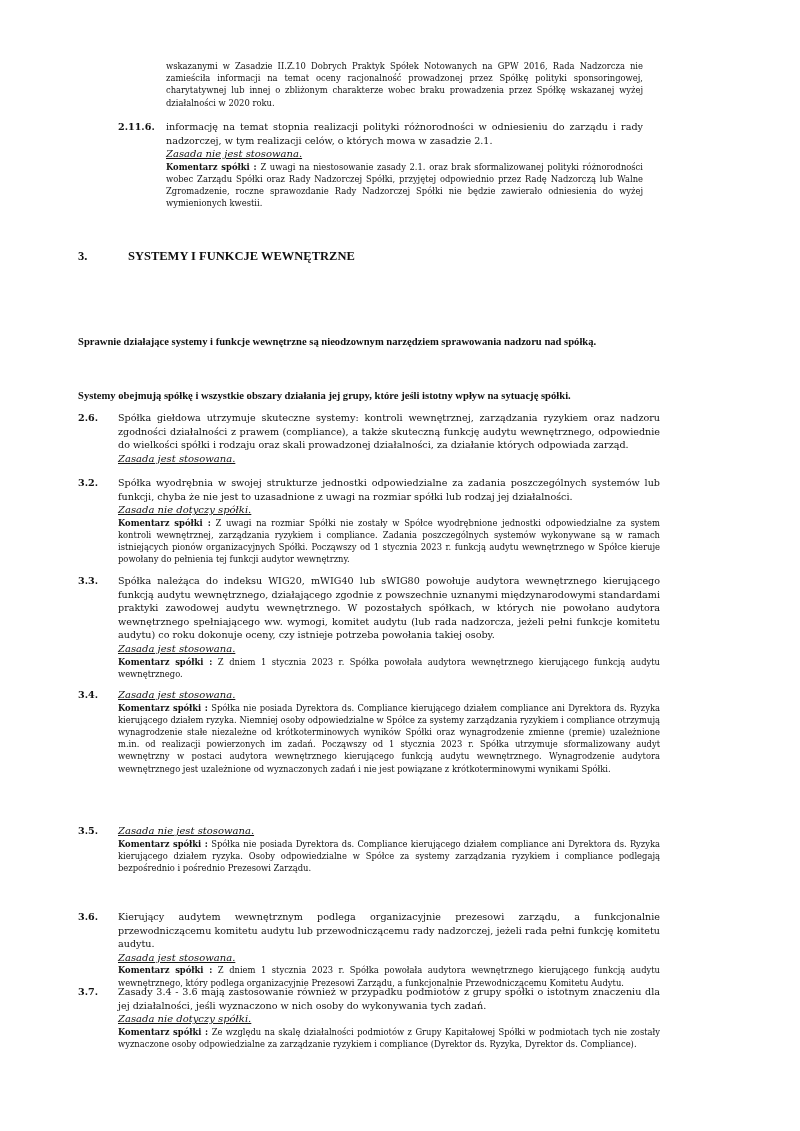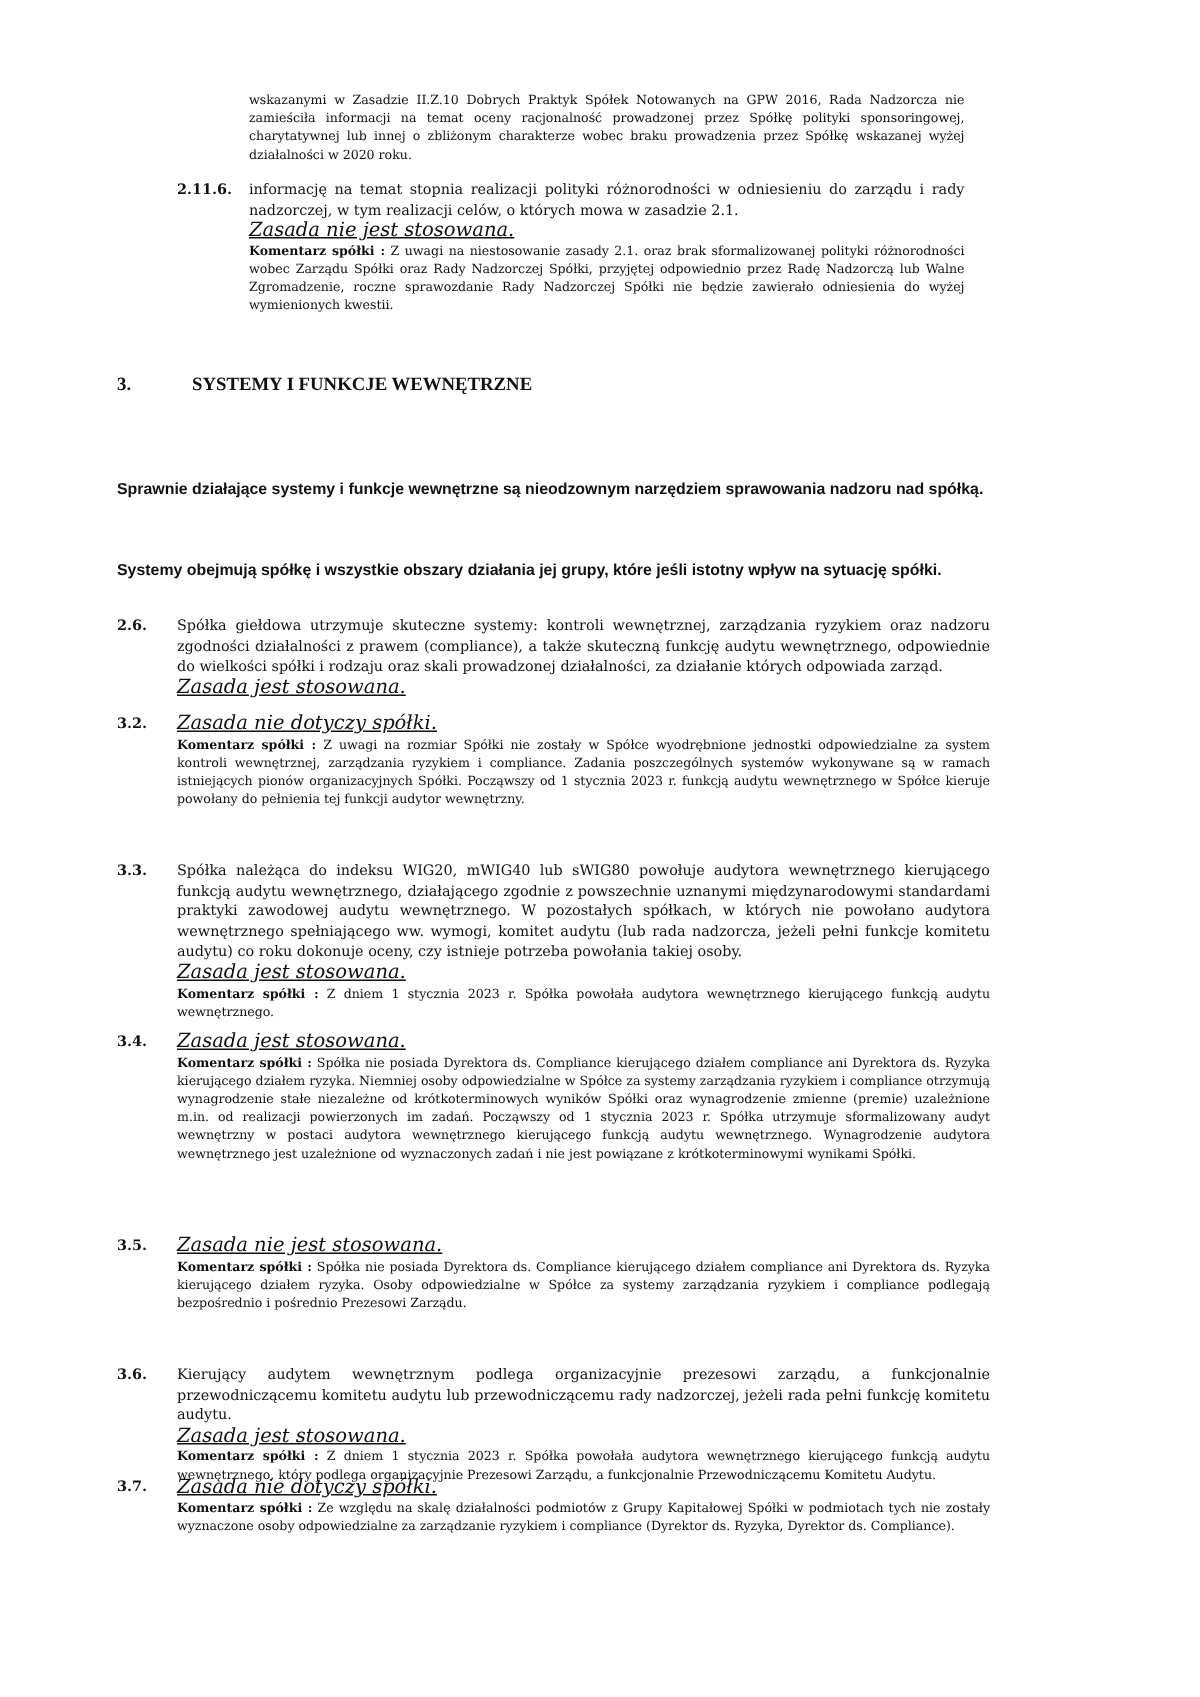--- a/index.html
+++ b/index.html
@@ -1,24 +1,24 @@
 <!DOCTYPE html>
 <html><head>
 <meta charset="utf-8">
 <style>
   html, body { margin: 0; padding: 0; background: #ffffff; }
   body { width: 800px; height: 1131px; position: relative; overflow: hidden; color: #111; font-family: "DejaVu Serif", serif; }
   .abs { position: absolute; }
   .cmt { font-family: "DejaVu Serif", serif; font-size: 8.4px; line-height: 12.2px; text-align: justify; }
   .cmt .lbl { font-weight: bold; }
   .body-txt { font-size: 9.6px; line-height: 13.6px; text-align: justify; }
-  .status { font-style: italic; text-decoration: underline; font-size: 13px; line-height: 13.6px; display: block; }
+  .status { font-style: italic; text-decoration: underline; font-size: 10px; line-height: 13.6px; display: block; }
   .num { font-weight: bold; font-size: 9.6px; line-height: 13.6px; }
   .heading { font-family: "Liberation Serif", serif; font-weight: bold; font-size: 12.5px; }
-  .lead { font-family: Liberation Sans, sans-serif; font-weight: bold; font-size: 10.6px; }
+  .lead { font-family: Liberation Serif, serif; font-weight: bold; font-size: 10.6px; margin-top: 16px; }
   .item { position: absolute; left: 78px; width: 582px; }
   .item .num { position: absolute; left: 0; top: 0; }
   .item .content { position: absolute; left: 40px; width: 542px; }
 </style>
 </head>
 <body>
 
 <div class="abs cmt" style="left:166px; top:60px; width:477px;">
   <span>wskazanymi w Zasadzie II.Z.10 Dobrych Praktyk Spółek Notowanych na GPW 2016, Rada Nadzorcza nie zamieściła informacji na temat oceny racjonalność prowadzonej przez Spółkę polityki sponsoringowej, charytatywnej lub innej o zbliżonym charakterze wobec braku prowadzenia przez Spółkę wskazanej wyżej działalności w 2020 roku.</span>
 </div>
@@ -45,20 +45,21 @@
   <span class="num">2.6.</span>
   <div class="content">
     <div class="body-txt">Spółka giełdowa utrzymuje skuteczne systemy: kontroli wewnętrznej, zarządzania ryzykiem oraz nadzoru zgodności działalności z prawem (compliance), a także skuteczną funkcję audytu wewnętrznego, odpowiednie do wielkości spółki i rodzaju oraz skali prowadzonej działalności, za działanie których odpowiada zarząd.</div>
     <span class="status">Zasada jest stosowana.</span>
   </div>
 </div>
 
 <div class="item" style="top:476px;">
   <span class="num">3.2.</span>
   <div class="content">
+    <div class="body-txt">Spółka wyodrębnia w swojej strukturze jednostki odpowiedzialne za zadania poszczególnych systemów lub funkcji, chyba że nie jest to uzasadnione z uwagi na rozmiar spółki lub rodzaj jej działalności.</div>
     <span class="status">Zasada nie dotyczy spółki.</span>
     <div class="cmt">
       <span class="lbl">Komentarz spółki :</span>
       <span>Z uwagi na rozmiar Spółki nie zostały w Spółce wyodrębnione jednostki odpowiedzialne za system kontroli wewnętrznej, zarządzania ryzykiem i compliance. Zadania poszczególnych systemów wykonywane są w ramach istniejących pionów organizacyjnych Spółki. Począwszy od 1 stycznia 2023 r. funkcją audytu wewnętrznego w Spółce kieruje powołany do pełnienia tej funkcji audytor wewnętrzny.</span>
     </div>
   </div>
 </div>
 
 <div class="item" style="top:574px;">
   <span class="num">3.3.</span>
@@ -102,19 +103,20 @@
     <div class="cmt">
       <span class="lbl">Komentarz spółki :</span>
       <span>Z dniem 1 stycznia 2023 r. Spółka powołała audytora wewnętrznego kierującego funkcją audytu wewnętrznego, który podlega organizacyjnie Prezesowi Zarządu, a funkcjonalnie Przewodniczącemu Komitetu Audytu.</span>
     </div>
   </div>
 </div>
 
 <div class="item" style="top:985px;">
   <span class="num">3.7.</span>
   <div class="content">
+    <div class="body-txt">Zasady 3.4 - 3.6 mają zastosowanie również w przypadku podmiotów z grupy spółki o istotnym znaczeniu dla jej działalności, jeśli wyznaczono w nich osoby do wykonywania tych zadań.</div>
     <span class="status">Zasada nie dotyczy spółki.</span>
     <div class="cmt">
       <span class="lbl">Komentarz spółki :</span>
       <span>Ze względu na skalę działalności podmiotów z Grupy Kapitałowej Spółki w podmiotach tych nie zostały wyznaczone osoby odpowiedzialne za zarządzanie ryzykiem i compliance (Dyrektor ds. Ryzyka, Dyrektor ds. Compliance).</span>
     </div>
   </div>
 </div>
 
 </body></html>

